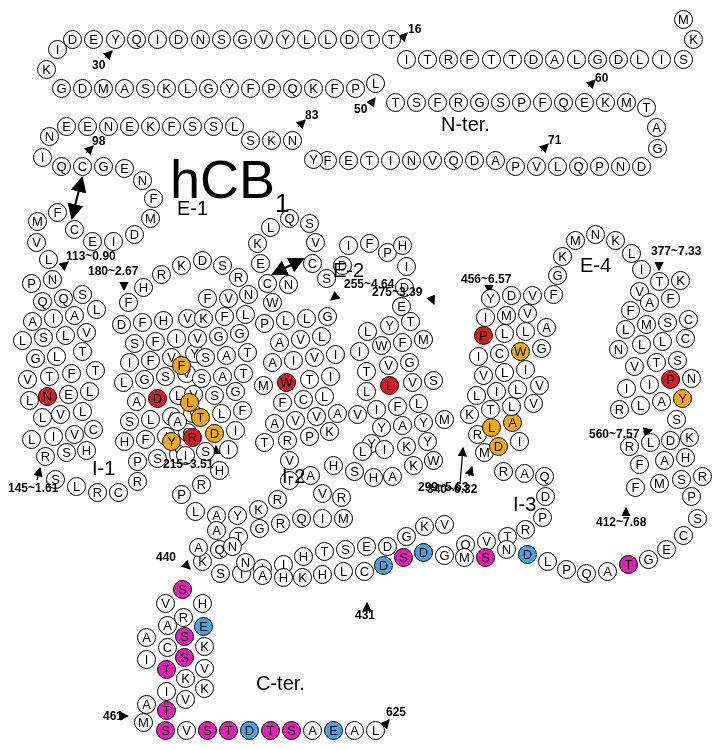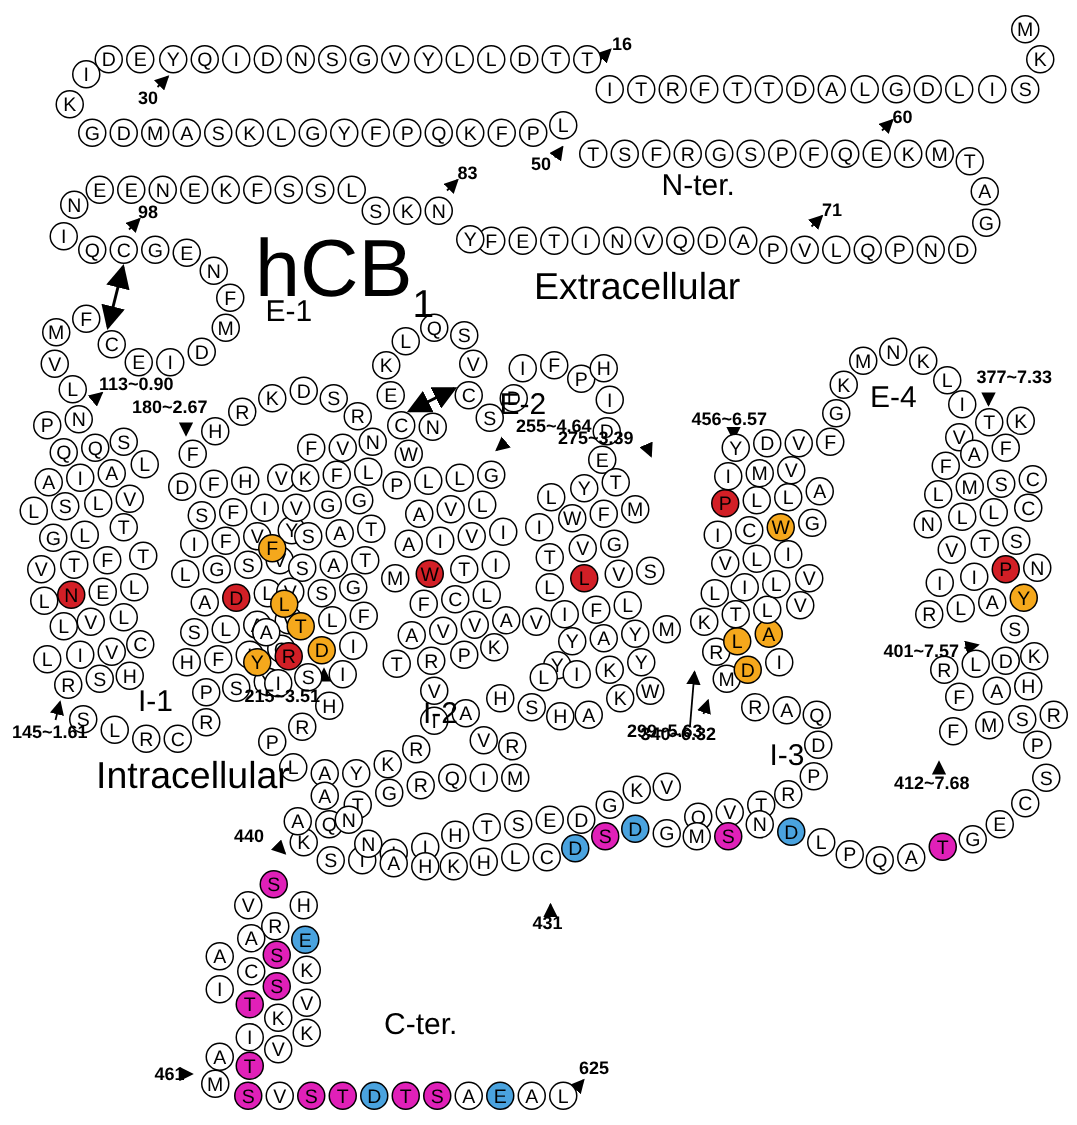--- a/index.html
+++ b/index.html
@@ -530,22 +530,20 @@
       <div class="res magenta" style="left: 282px; top: 721px;">S</div>
       <div class="res" style="left: 303px; top: 721px;">A</div>
       <div class="res blue" style="left: 324px; top: 721px;">E</div>
       <div class="res" style="left: 345px; top: 721px;">A</div>
       <div class="res" style="left: 366px; top: 721px;">L</div>
     </div>
 
   <div class="lbl title" style="left:170px;top:148px;"><span>hCB</span><sub>1</sub></div>
 
   <div class="lbl region" style="left:441px;top:69px;margin-top:44px;">N-ter.</div>
-  <div class="lbl region" style="left:356px;top:177px;font-size:25px;">Extracellular</div>
-  <div class="lbl region" style="left:64px;top:503px;font-size:25px;">Intracellular</div>
   <div class="lbl region" style="left:256px;top:672px;">C-ter.</div>
   <div class="lbl region" style="left:177px;top:197px;">E-1</div>
   <div class="lbl region" style="left:333px;top:259px;">E-2</div>
   <div class="lbl region" style="left:580px;top:254px;">E-4</div>
   <div class="lbl region" style="left:92px;top:457px;">I-1</div>
   <div class="lbl region" style="left:282px;top:465px;">I-2</div>
   <div class="lbl region" style="left:513px;top:493px;">I-3</div>
 
   <div class="lbl num" style="left:408px;top:22px;">16</div>
   <div class="lbl num" style="left:92px;top:58px;">30</div>
@@ -557,19 +555,19 @@
   <div class="lbl num" style="left:66px;top:249px;">113~0.90</div>
   <div class="lbl num" style="left:8px;top:481px;">145~1.61</div>
   <div class="lbl num" style="left:88px;top:264px;">180~2.67</div>
   <div class="lbl num" style="left:163px;top:457px;">215~3.51</div>
   <div class="lbl num" style="left:344px;top:277px;">255~4.64</div>
   <div class="lbl num" style="left:372px;top:285px;">275~3.39</div>
   <div class="lbl num" style="left:418px;top:480px;">299~5.63</div>
   <div class="lbl num" style="left:427px;top:482px;">340~6.32</div>
   <div class="lbl num" style="left:461px;top:272px;">456~6.57</div>
   <div class="lbl num" style="left:651px;top:244px;">377~7.33</div>
-  <div class="lbl num" style="left:589px;top:427px;">401~7.57</div>
+  <div class="lbl num" style="left:589px;top:427px;">560~7.57</div>
   <div class="lbl num" style="left:596px;top:515px;">412~7.68</div>
   <div class="lbl num" style="left:355px;top:608px;">431</div>
   <div class="lbl num" style="left:156px;top:550px;">440</div>
   <div class="lbl num" style="left:103px;top:709px;">461</div>
   <div class="lbl num" style="left:386px;top:705px;">625</div>
 </div>
 
 </body></html>

